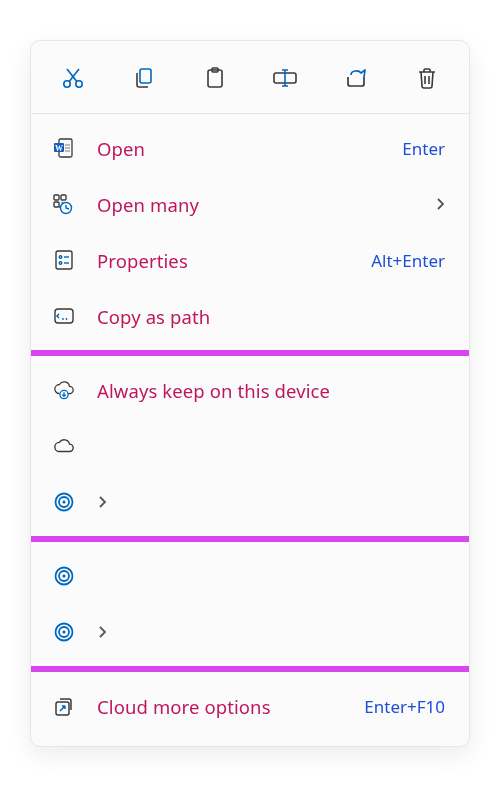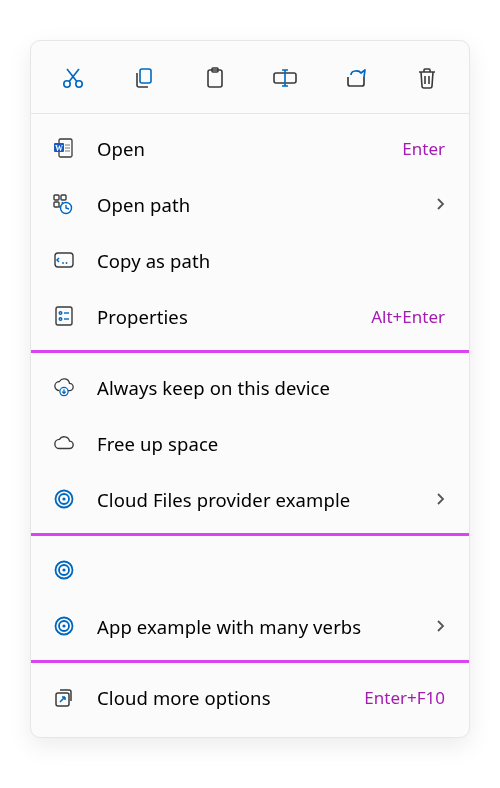--- a/index.html
+++ b/index.html
@@ -35,21 +35,21 @@
     justify-content: center;
     border-radius: 6px;
     background: transparent;
     border: none;
     cursor: pointer;
   }
   .menu-section {
     padding: 6px 0;
   }
   .menu-section + .menu-section {
-    border-top: 3px solid #d946ef;
+    border-top: 6px solid #d946ef;
   }
   .menu-item {
     display: flex;
     align-items: center;
     padding: 12px 24px 12px 22px;
     gap: 22px;
     cursor: pointer;
     height: 56px;
   }
   .menu-item .icon-slot {
@@ -57,26 +57,26 @@
     height: 22px;
     flex-shrink: 0;
     display: flex;
     align-items: center;
     justify-content: center;
   }
   .menu-item .label {
     flex: 1;
     font-size: 18.5px;
     font-weight: 400;
-    color: #000000;
+    color: #be185d;
     letter-spacing: 0.1px;
   }
   .menu-item .shortcut {
     font-size: 17px;
-    color: #a21caf;
+    color: #1d4ed8;
     font-weight: 400;
     text-align: center;
   }
   .menu-item .chevron {
     color: #565656;
     display: flex;
     align-items: center;
   }
 </style>
 </head>
@@ -165,86 +165,84 @@
           <rect x="1" y="2" width="5" height="5" rx="1"></rect>
           <rect x="1" y="9" width="5" height="5" rx="1"></rect>
           <rect x="8" y="2" width="5" height="5" rx="1"></rect>
           <circle cx="13" cy="15" r="5.5" fill="none" stroke="#0067C0"></circle>
           <path d="M13 12 v3 l3 1" stroke="#0067C0"></path>
           <path d="M10 11 l-1 -2 M8 14 l-2 0" stroke="#0067C0"></path>
           <path d="M13 12 l0 -4 l3 2 l-3 2" fill="#0067C0" stroke="none" opacity="0"></path>
           <polygon points="16,14 13,12 13,16" fill="#0067C0" opacity="0"></polygon>
         </svg>
       </span>
-      <span class="label">Open path</span>
+      <span class="label">Open many</span>
       <span class="chevron">
         <svg width="10" height="14" viewBox="0 0 10 14" fill="none" stroke="#565656" stroke-width="1.8">
             <path d="M3 2 l5 5 l-5 5"></path>
           </svg>
       </span>
     </div>
 
-
-    <div class="menu-item">
-      <span class="icon-slot">
-        <svg width="22" height="22" viewBox="0 0 22 22" fill="none" stroke="#3a3a3a" stroke-width="1.4">
-          <rect x="2" y="4" width="18" height="14" rx="3"></rect>
-          <path d="M6 9 l-2 2 l2 2" stroke="#0067C0" stroke-width="1.5"></path>
-          <circle cx="10" cy="14" r="0.9" fill="#0067C0" stroke="none"></circle>
-          <circle cx="13.5" cy="14" r="0.9" fill="#0067C0" stroke="none"></circle>
-        </svg>
-      </span>
-      <span class="label">Copy as path</span>
-    </div>
 
     <div class="menu-item">
       <span class="icon-slot">
         <svg width="22" height="22" viewBox="0 0 22 22" fill="none" stroke="#3a3a3a" stroke-width="1.4">
           <rect x="3" y="2" width="16" height="18" rx="2"></rect>
           <circle cx="7.5" cy="8" r="1.3" fill="none" stroke="#0067C0"></circle>
           <circle cx="7.5" cy="14" r="1.3" fill="none" stroke="#0067C0"></circle>
           <line x1="11" y1="8" x2="16" y2="8" stroke="#0067C0"></line>
           <line x1="11" y1="14" x2="16" y2="14" stroke="#0067C0"></line>
         </svg>
       </span>
       <span class="label">Properties</span>
       <span class="shortcut">Alt+Enter</span>
     </div>
+
+    <div class="menu-item">
+      <span class="icon-slot">
+        <svg width="22" height="22" viewBox="0 0 22 22" fill="none" stroke="#3a3a3a" stroke-width="1.4">
+          <rect x="2" y="4" width="18" height="14" rx="3"></rect>
+          <path d="M6 9 l-2 2 l2 2" stroke="#0067C0" stroke-width="1.5"></path>
+          <circle cx="10" cy="14" r="0.9" fill="#0067C0" stroke="none"></circle>
+          <circle cx="13.5" cy="14" r="0.9" fill="#0067C0" stroke="none"></circle>
+        </svg>
+      </span>
+      <span class="label">Copy as path</span>
+    </div>
   </div>
 
   <div class="menu-section">
     <div class="menu-item">
       <span class="icon-slot">
         <svg width="24" height="22" viewBox="0 0 24 22" fill="none" stroke="#3a3a3a" stroke-width="1.4">
           <path d="M7 15 a5 5 0 0 1 0 -10 a6 6 0 0 1 11 2 a4 4 0 0 1 0 8 h-3"></path>
           <circle cx="12" cy="16" r="4.5" stroke="#0067C0" fill="#fff"></circle>
           <path d="M12 13.5 v4 M10 16 l2 2 l2 -2" stroke="#0067C0"></path>
         </svg>
       </span>
       <span class="label">Always keep on this device</span>
     </div>
 
     <div class="menu-item">
       <span class="icon-slot">
         <svg width="24" height="20" viewBox="0 0 24 20" fill="none" stroke="#3a3a3a" stroke-width="1.5">
           <path d="M7 16 a5 5 0 0 1 0 -10 a6 6 0 0 1 11 2 a4 4 0 0 1 0 8 Z"></path>
         </svg>
       </span>
-      <span class="label">Free up space</span>
     </div>
 
     <div class="menu-item">
       <span class="icon-slot">
         <svg width="22" height="22" viewBox="0 0 22 22" fill="none" stroke="#0067C0" stroke-width="1.8">
           <circle cx="11" cy="11" r="8.5"></circle>
             <circle cx="11" cy="11" r="5"></circle>
             <circle cx="11" cy="11" r="1.6" fill="#0067C0" stroke="none"></circle>
         </svg>
       </span>
-      <span class="label">Cloud Files provider example</span>
       <span class="chevron">
         <svg width="10" height="14" viewBox="0 0 10 14" fill="none" stroke="#565656" stroke-width="1.8">
             <path d="M3 2 l5 5 l-5 5"></path>
           </svg>
       </span>
     </div>
   </div>
 
   <div class="menu-section">
     <div class="menu-item">
@@ -258,21 +256,20 @@
     </div>
 
     <div class="menu-item">
       <span class="icon-slot">
         <svg width="22" height="22" viewBox="0 0 22 22" fill="none" stroke="#0067C0" stroke-width="1.8">
           <circle cx="11" cy="11" r="8.5"></circle>
             <circle cx="11" cy="11" r="5"></circle>
             <circle cx="11" cy="11" r="1.6" fill="#0067C0" stroke="none"></circle>
         </svg>
       </span>
-      <span class="label">App example with many verbs</span>
       <span class="chevron">
         <svg width="10" height="14" viewBox="0 0 10 14" fill="none" stroke="#565656" stroke-width="1.8">
             <path d="M3 2 l5 5 l-5 5"></path>
           </svg>
       </span>
     </div>
   </div>
 
   <div class="menu-section">
     <div class="menu-item">

